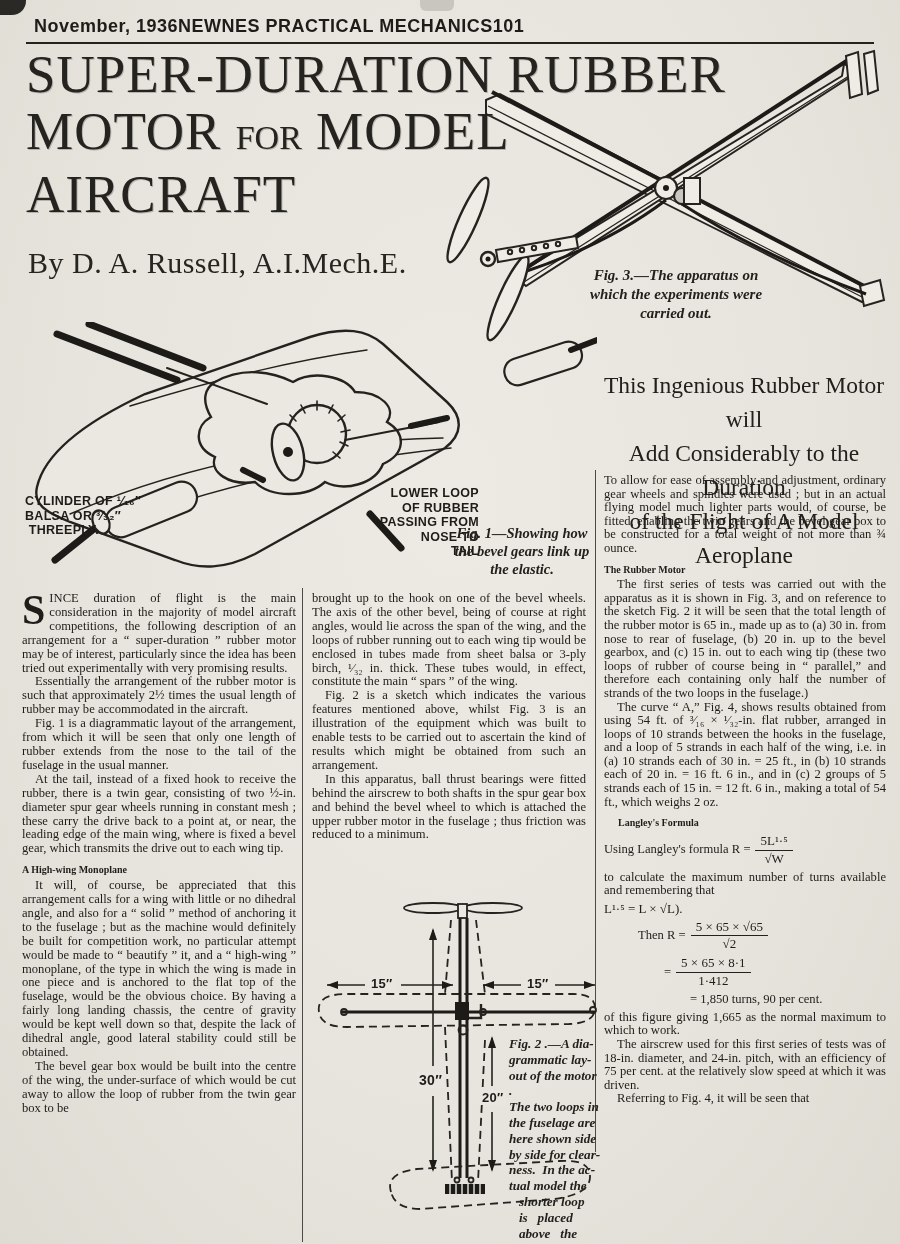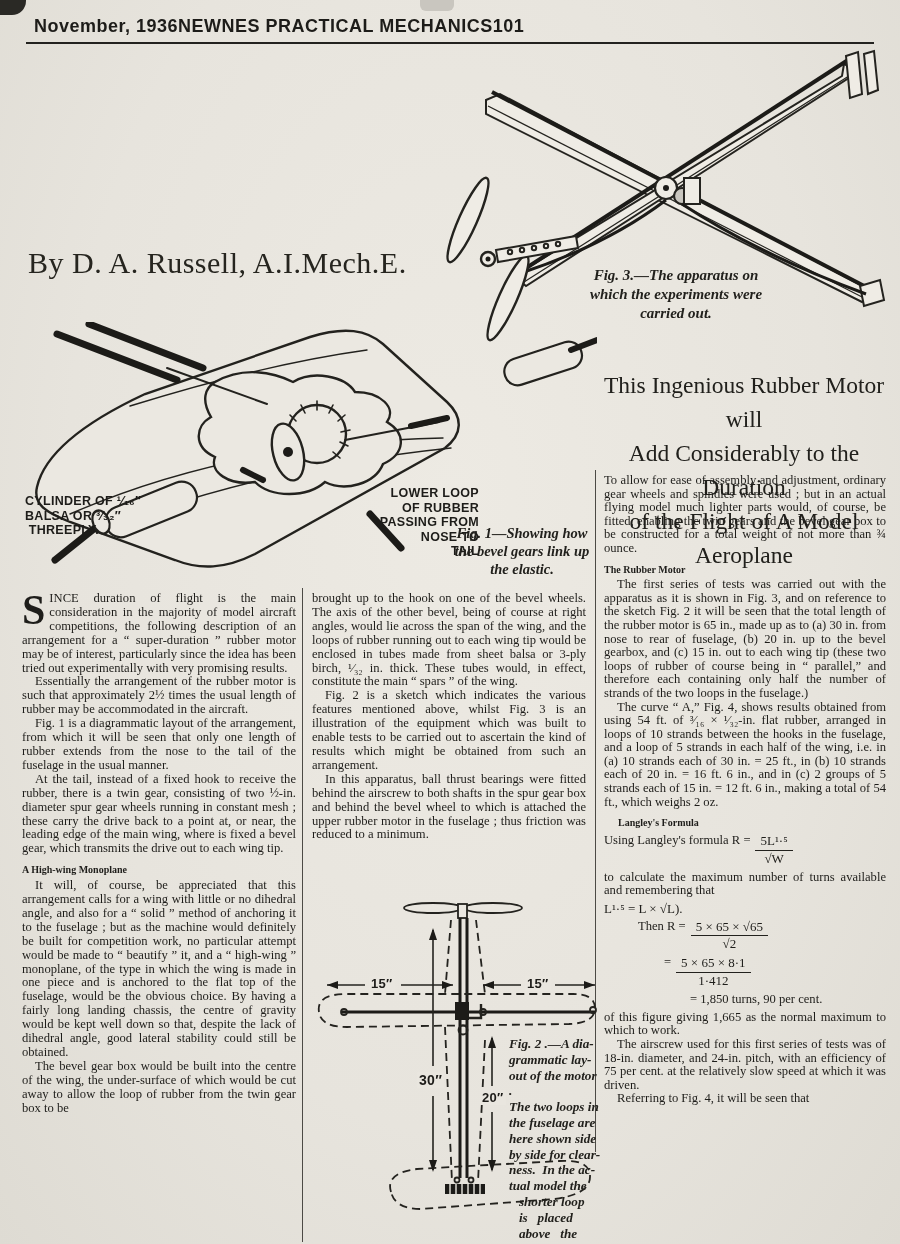--- a/index.html
+++ b/index.html
@@ -39,21 +39,21 @@
   .dropcap{float:left;font-size:42px;line-height:30px;font-weight:700;padding:3px 4px 0 0;}
   
   .vrule{position:absolute;width:1px;background:#4c4a45;}
   .vrule1{left:302px;top:588px;height:654px;}
   .vrule2{left:595px;top:470px;height:682px;}
   
   .fig{position:absolute;}
   .fig svg{display:block;}
   .fig-abs{position:absolute;font-weight:bold;}
   
-  .formula-line{display:flex;margin:4px 0;text-indent:0;}
+  .formula-line{display:flex;align-items:center;margin:4px 0;text-indent:0;}
   .frac{display:inline-flex;flex-direction:column;text-align:center;margin:0 5px;line-height:1.15;}
   .frac .num{padding:0 5px 1px;border-bottom:1px solid #22211d;}
   .frac .den{padding-top:1px;}
   .math{font-size:13px;}
   .indent1{padding-left:34px;}
   .indent2{padding-left:60px;}
   .indent3{padding-left:86px;}
   .prewrap{white-space:pre-wrap;}
 </style>
 </head>
@@ -108,20 +108,25 @@
         <circle cx="106" cy="200" r="2.2"></circle>
           <circle cx="118" cy="198" r="2.2"></circle>
         <circle cx="130" cy="196" r="2.2"></circle>
       </g>
     </svg>
     <div class="caption fig-abs prewrap" style="left:128px;top:218px;width:240px;">Fig. 3.—The apparatus on
 which the experiments were
 carried out.</div>
   </div>
 
+  <div class="title-block">
+    <div class="title-line">SUPER-DURATION RUBBER</div>
+    <div class="title-line"><span>MOTOR </span><span class="title-for">FOR</span><span> MODEL</span></div>
+    <div class="title-line">AIRCRAFT</div>
+  </div>
   <div class="byline">By D. A. Russell, A.I.Mech.E.</div>
 
   <div class="fig" style="left:15px;top:322px;width:582px;height:268px;">
     <svg width="582" height="268" viewBox="0 0 582 268">
       <g stroke="#23221e" fill="none" stroke-width="2.4" stroke-linecap="round">
 
         <path d="M22,165 C30,130 70,100 130,72 L295,15 C330,4 352,8 368,22 L432,80 C448,95 448,112 430,126 L240,232 C210,247 185,248 160,238 L55,200 C30,190 18,182 22,165 Z" fill="#ebe8e1"></path>
 
         <path d="M55,192 Q220,120 428,116" stroke-width="1.4"></path>
         <path d="M85,208 Q245,146 436,126" stroke-width="1.4"></path>

